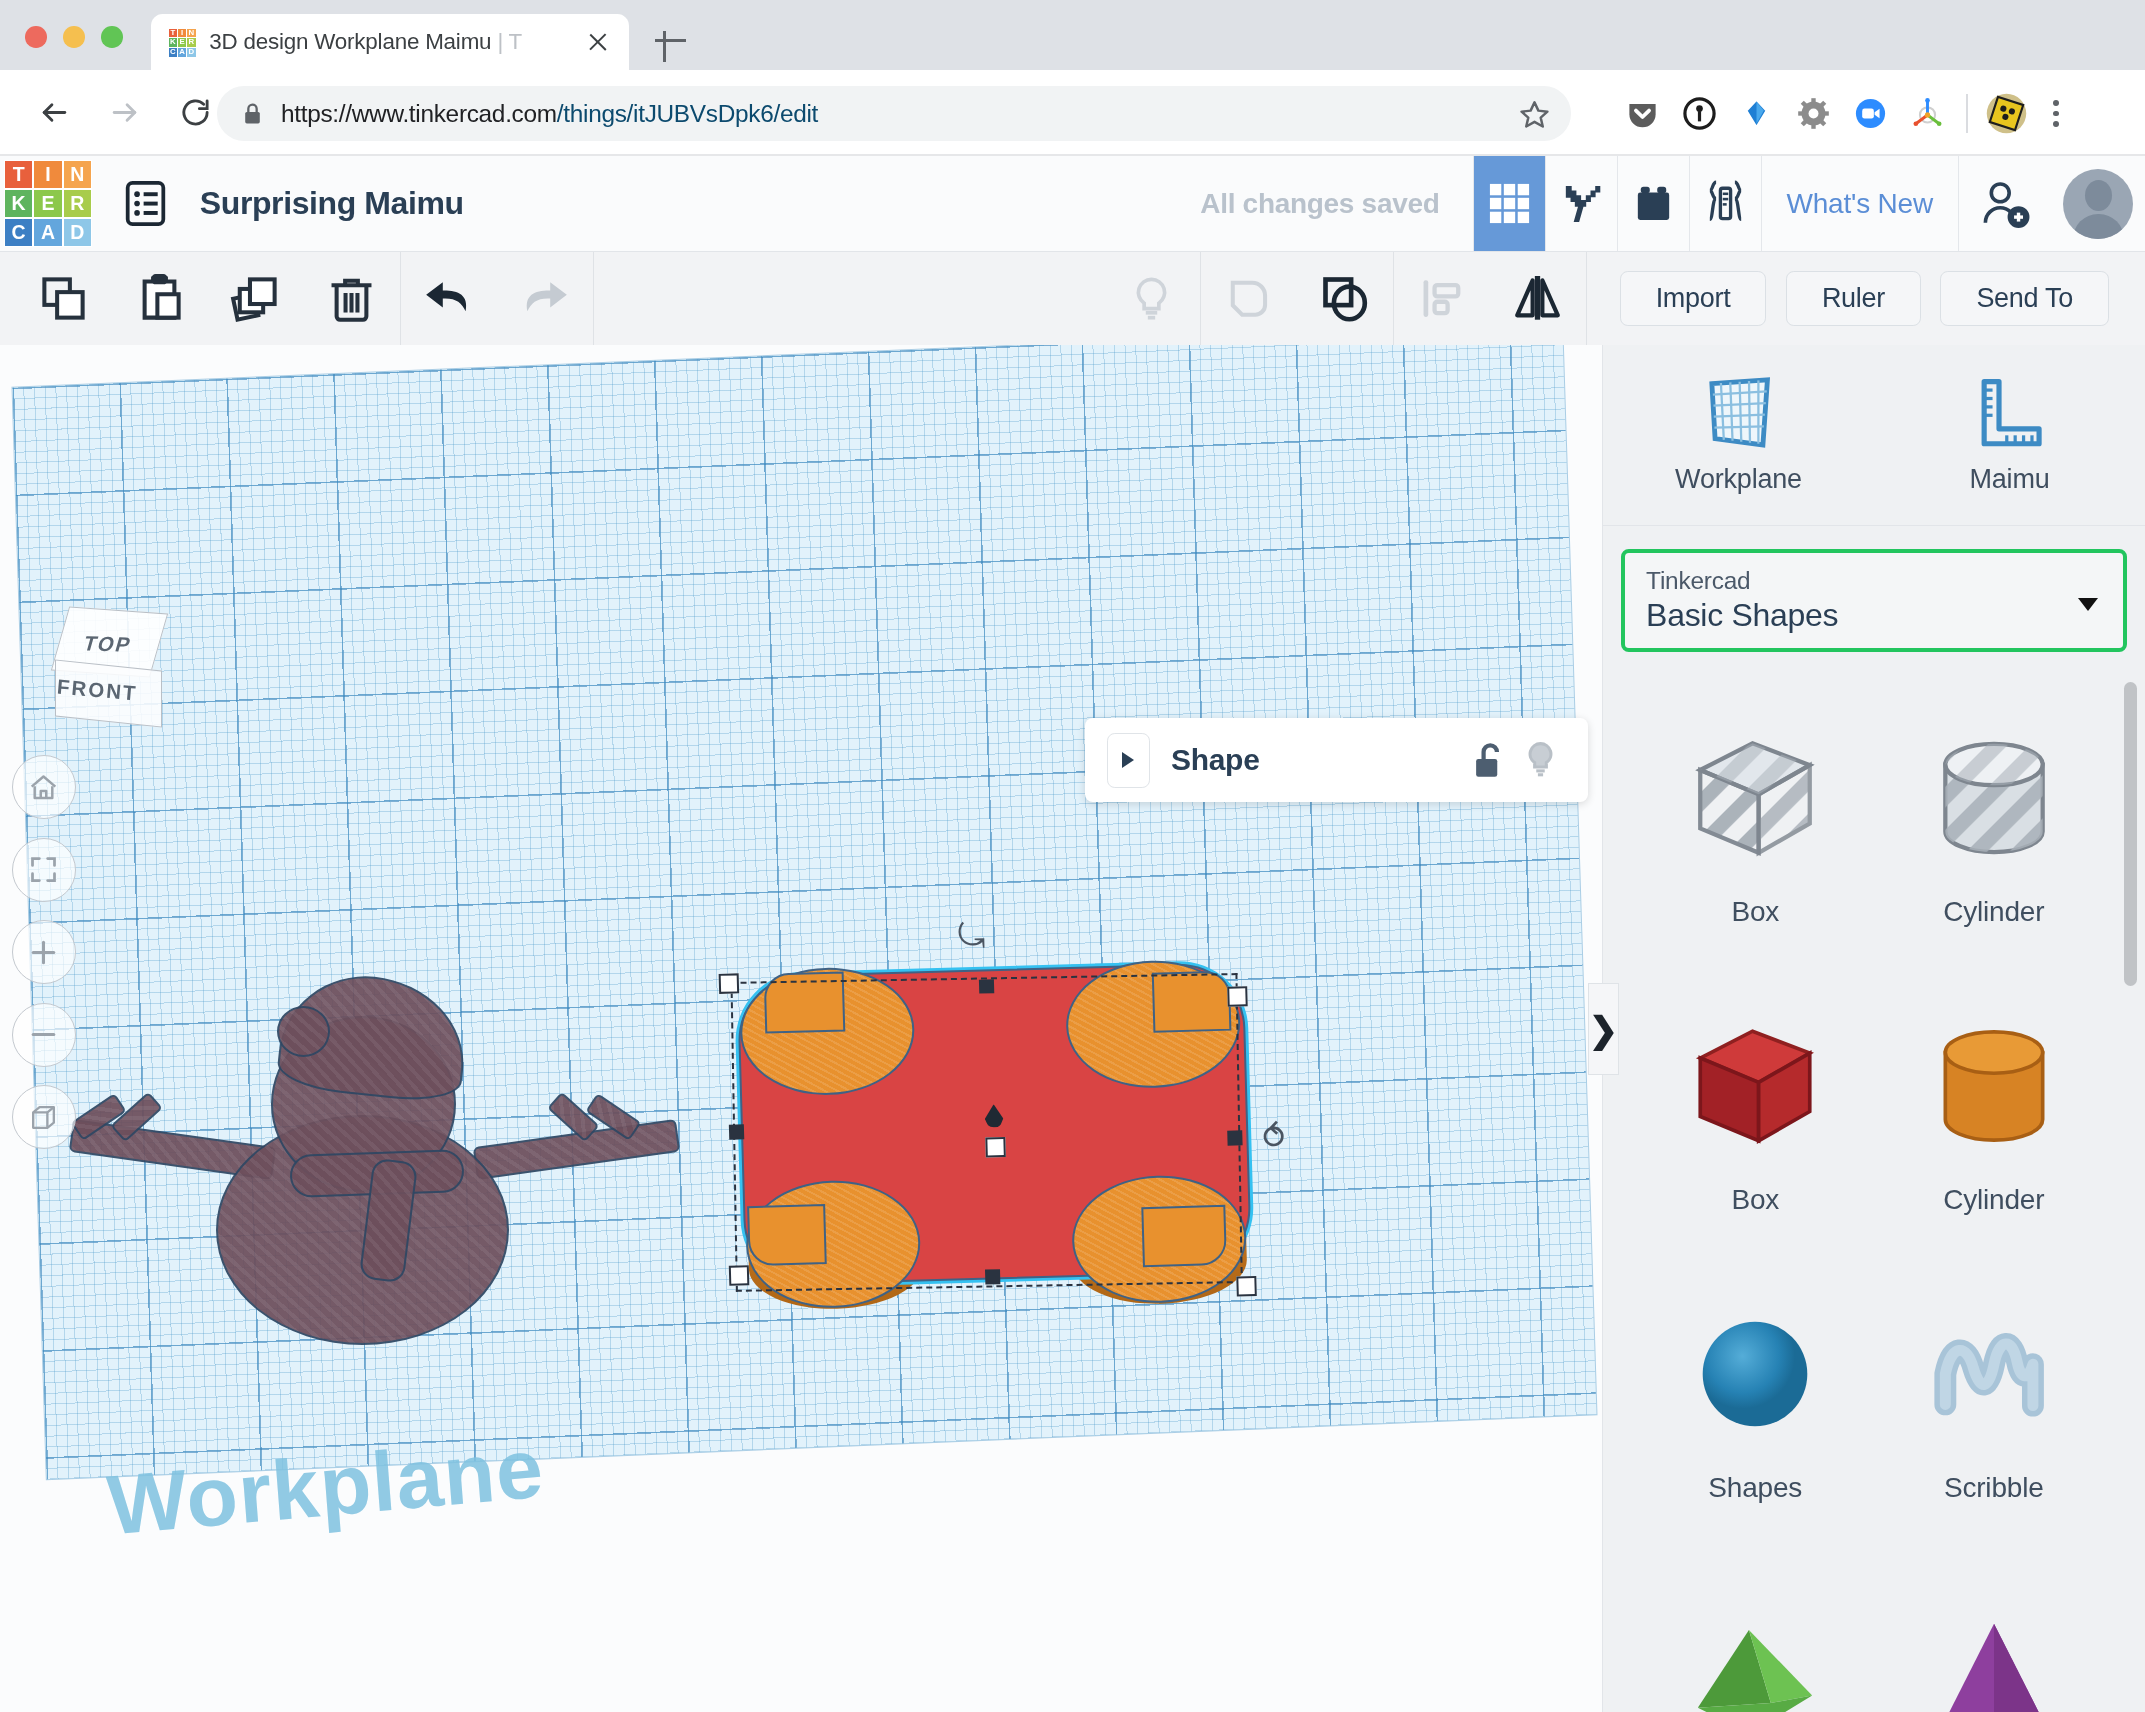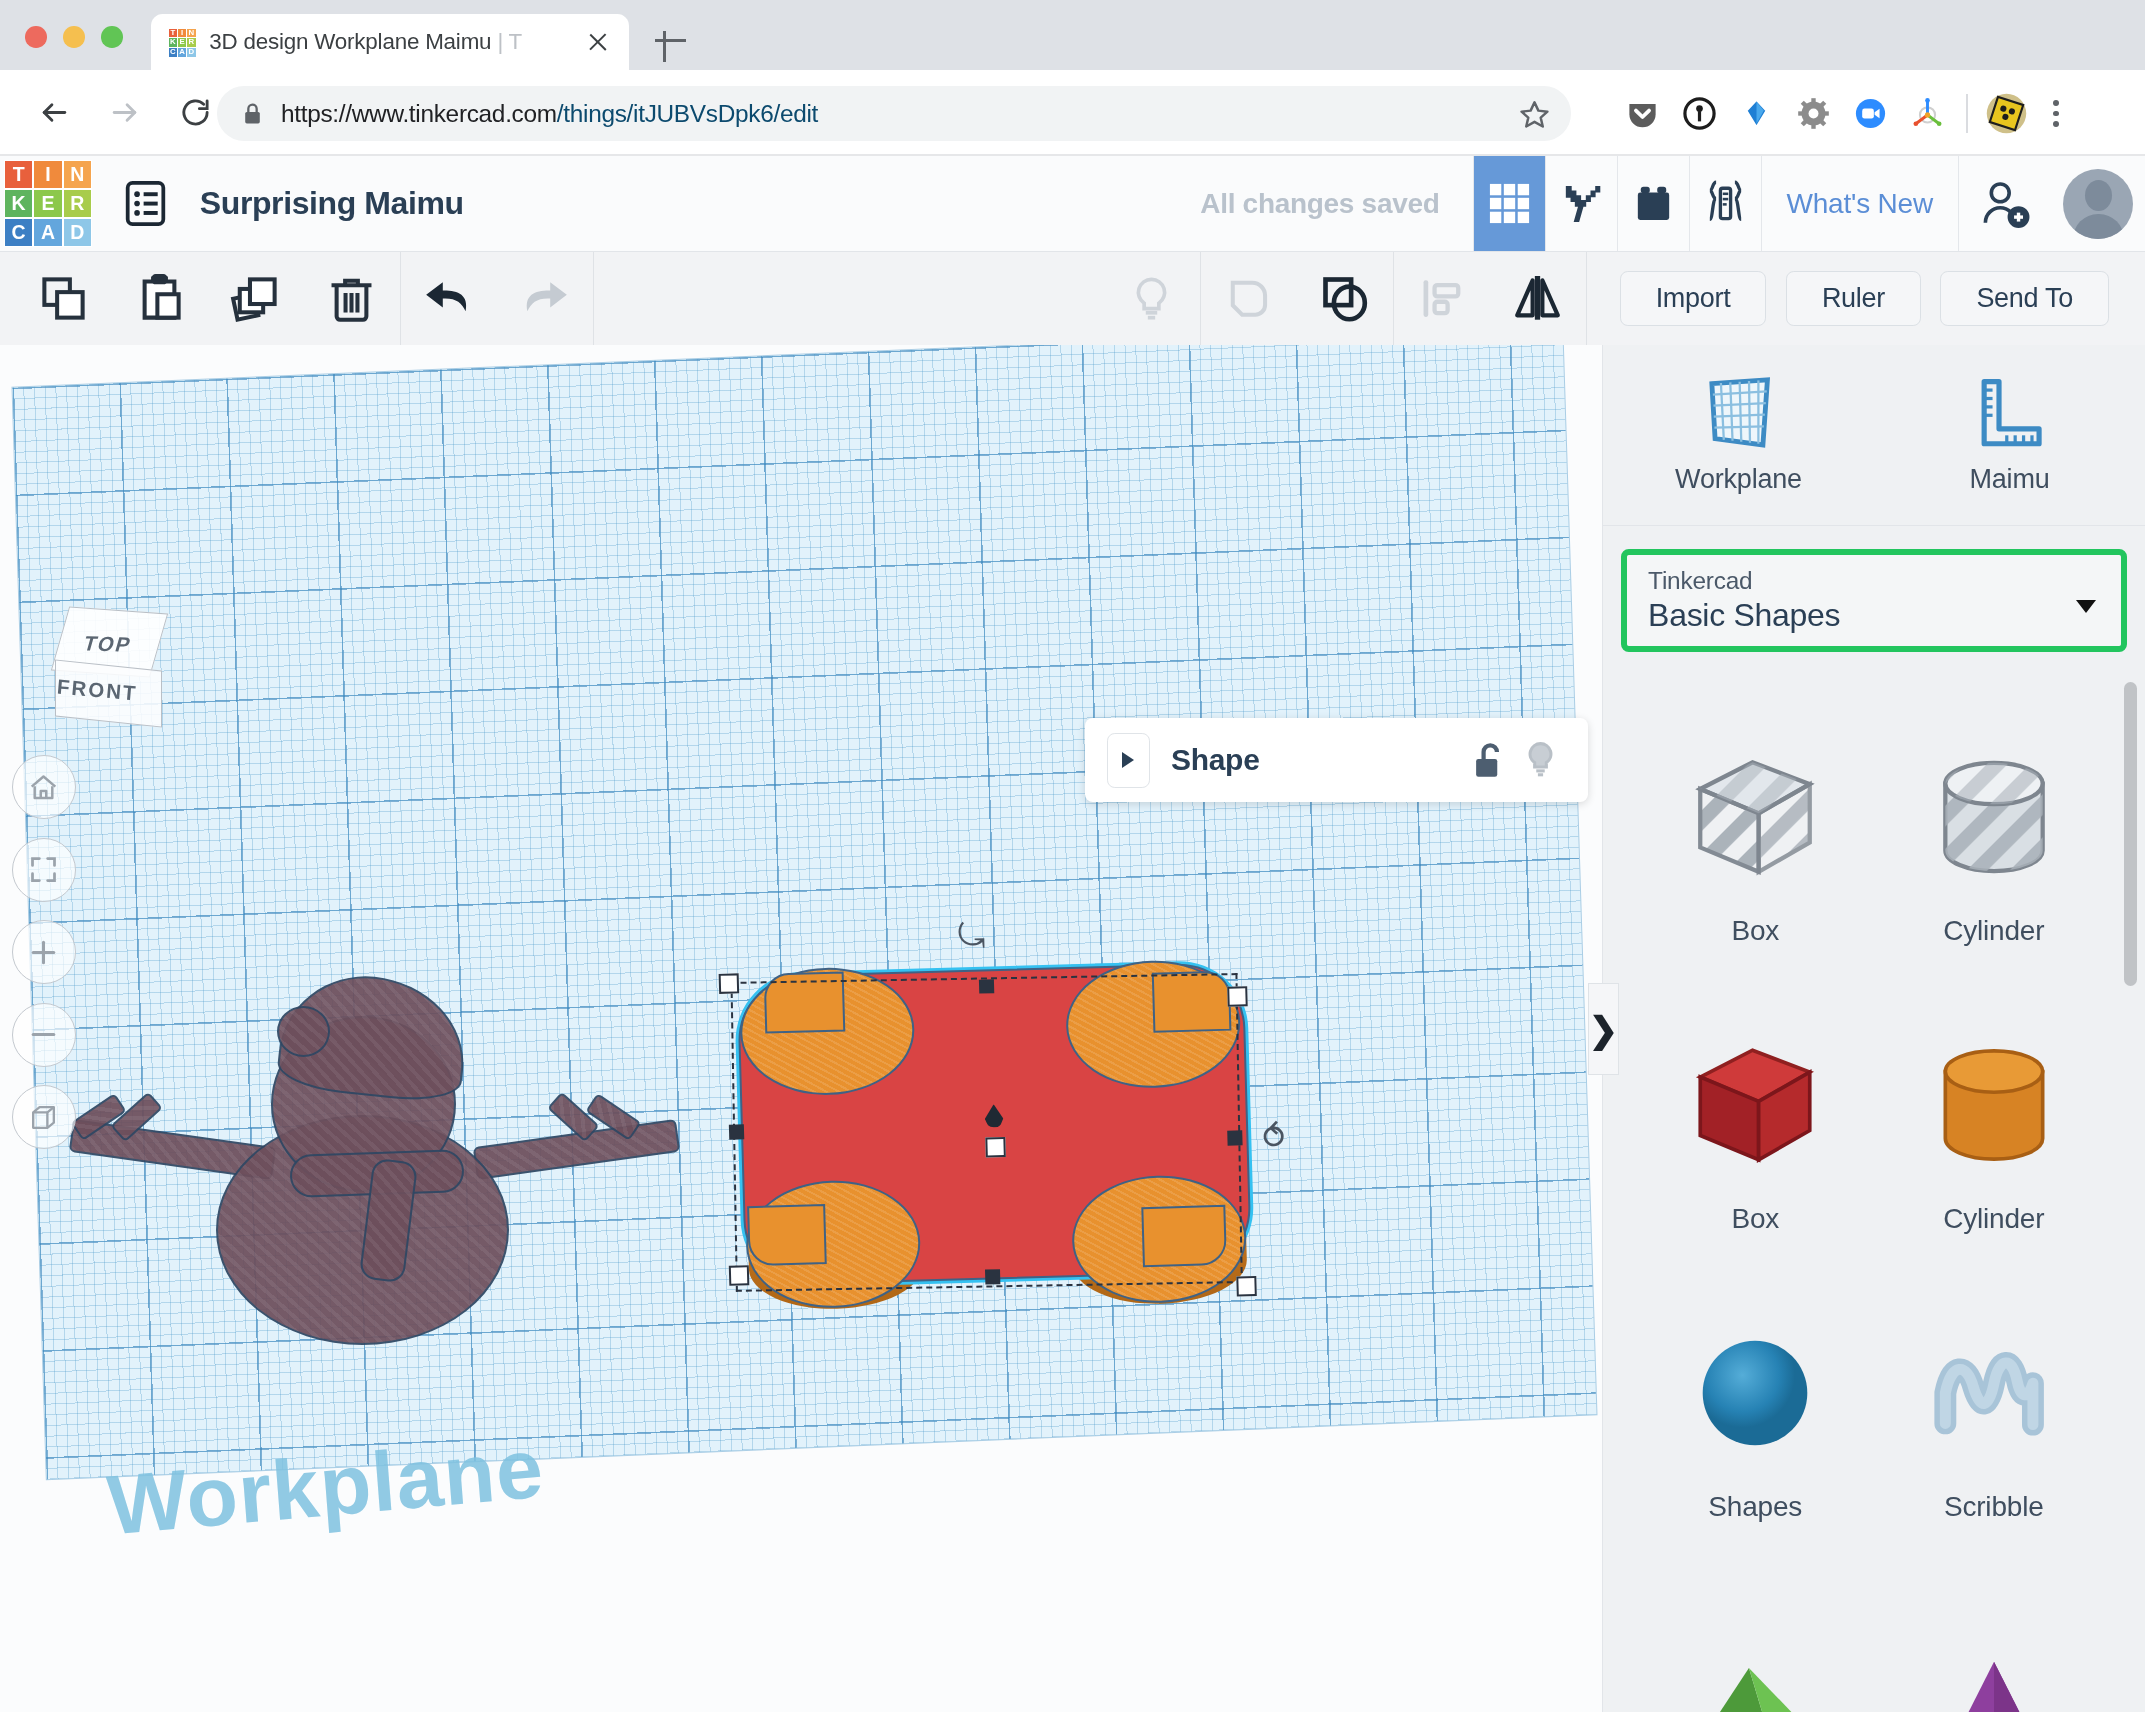--- a/index.html
+++ b/index.html
@@ -306,38 +306,38 @@
   }
   .sb-tools { display: flex; height: 181px; border-bottom: 1px solid #e2e5e9; }
   .sb-tool {
     flex: 1; display: flex; flex-direction: column; align-items: center; justify-content: center;
     cursor: pointer; gap: 11.7px;
   }
   .sb-tool .lbl { font-size: 27px; color: #3f4e5f; letter-spacing: -0.2px; }
 
   .sb-dropdown {
     margin: 23.4px 17.6px 0 17.6px; height: 103px; background: #f4f6f7;
-    border: 6px solid #22c55e; border-radius: 7.8px; padding: 11.7px 21.5px;
+    border: 4px solid #22c55e; border-radius: 7.8px; padding: 11.7px 21.5px;
     display: flex; flex-direction: column; justify-content: center; position: relative;
     cursor: pointer;
   }
   .sb-dropdown .sup { font-size: 24.4px; color: #4b5969; letter-spacing: -0.2px; }
   .sb-dropdown .main { font-size: 32px; color: #2a3f55; margin-top: 2px; letter-spacing: -0.3px; }
   .sb-dropdown .dd-caret {
     position: absolute; right: 25px; top: 45px; width: 0; height: 0;
     border-top: 13.7px solid #111; border-left: 10.7px solid transparent; border-right: 10.7px solid transparent;
   }
 
   .sb-grid {
     position: absolute; left: 0; top: 312px; width: 543px; height: 1055px;
     padding: 29px 33px 0 33px; display: grid; grid-template-columns: 1fr 1fr;
     row-gap: 27px; overflow: hidden;
   }
   .sb-shape {
-    display: flex; flex-direction: column; align-items: center; justify-content: flex-end;
+    display: flex; flex-direction: column; align-items: center; justify-content: center;
     cursor: pointer; height: 261px;
   }
   .sb-shape .thumb { height: 185px; display: flex; align-items: center; justify-content: center; }
   .sb-shape .name { font-size: 28px; color: #3f4e5f; margin-top: 5.9px; letter-spacing: -0.2px; }
 
   .sb-scrollbar {
     position: absolute; right: 7.8px; top: 337px; width: 13.7px; height: 304px;
     background: #c0c3c6; border-radius: 6.8px; cursor: pointer;
   }
 </style>

